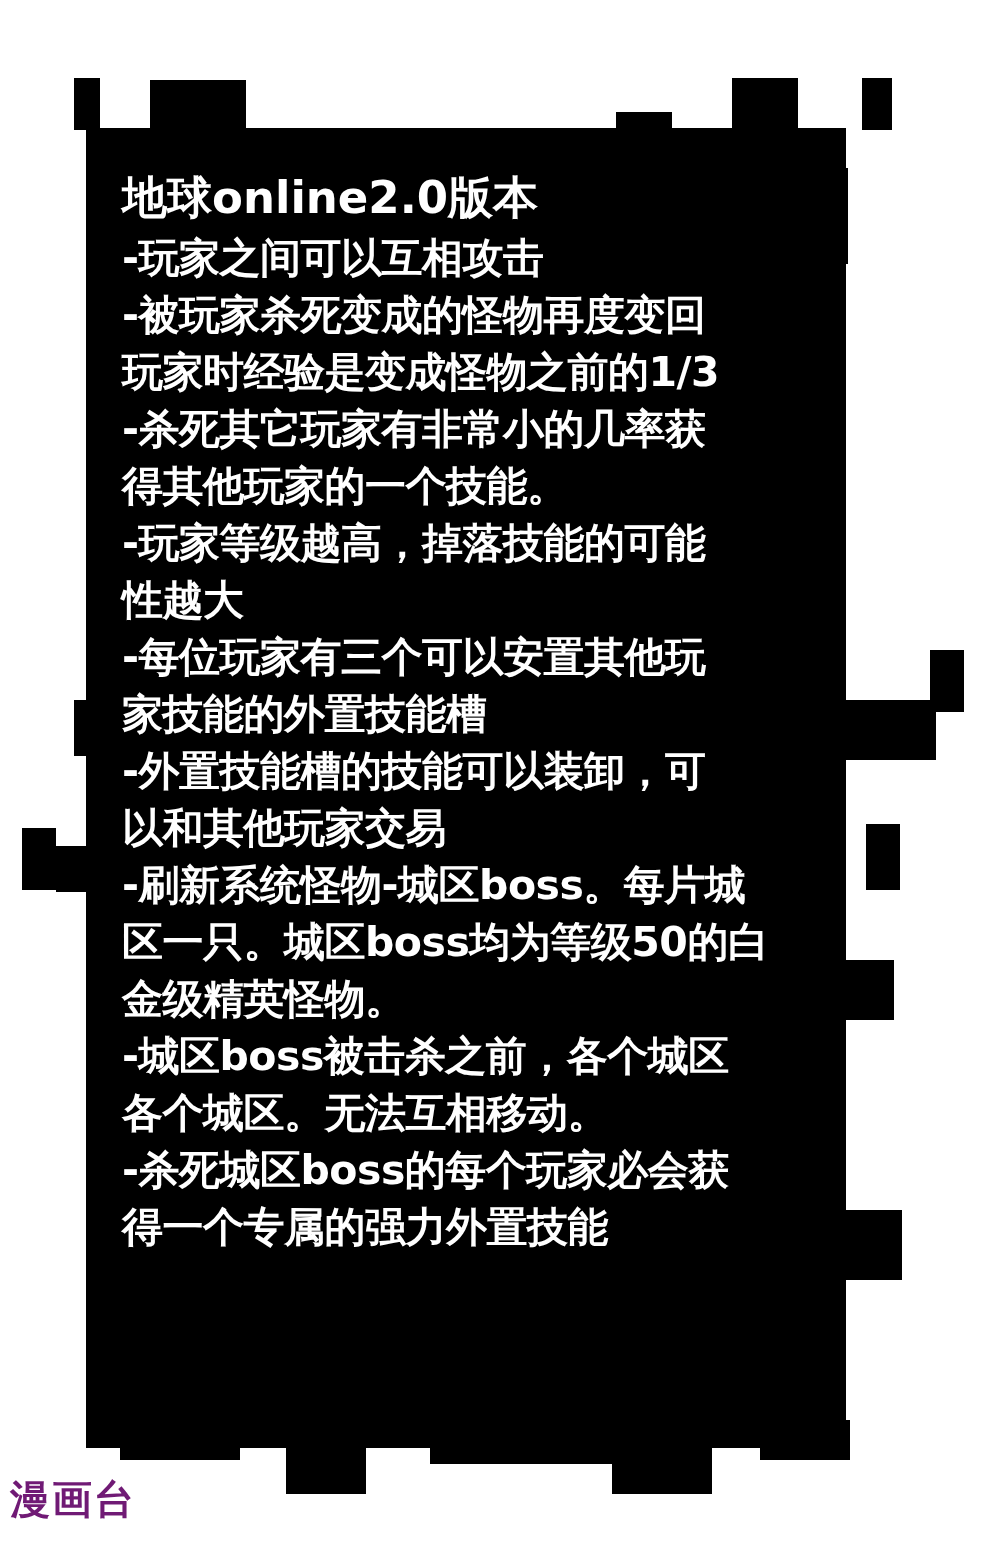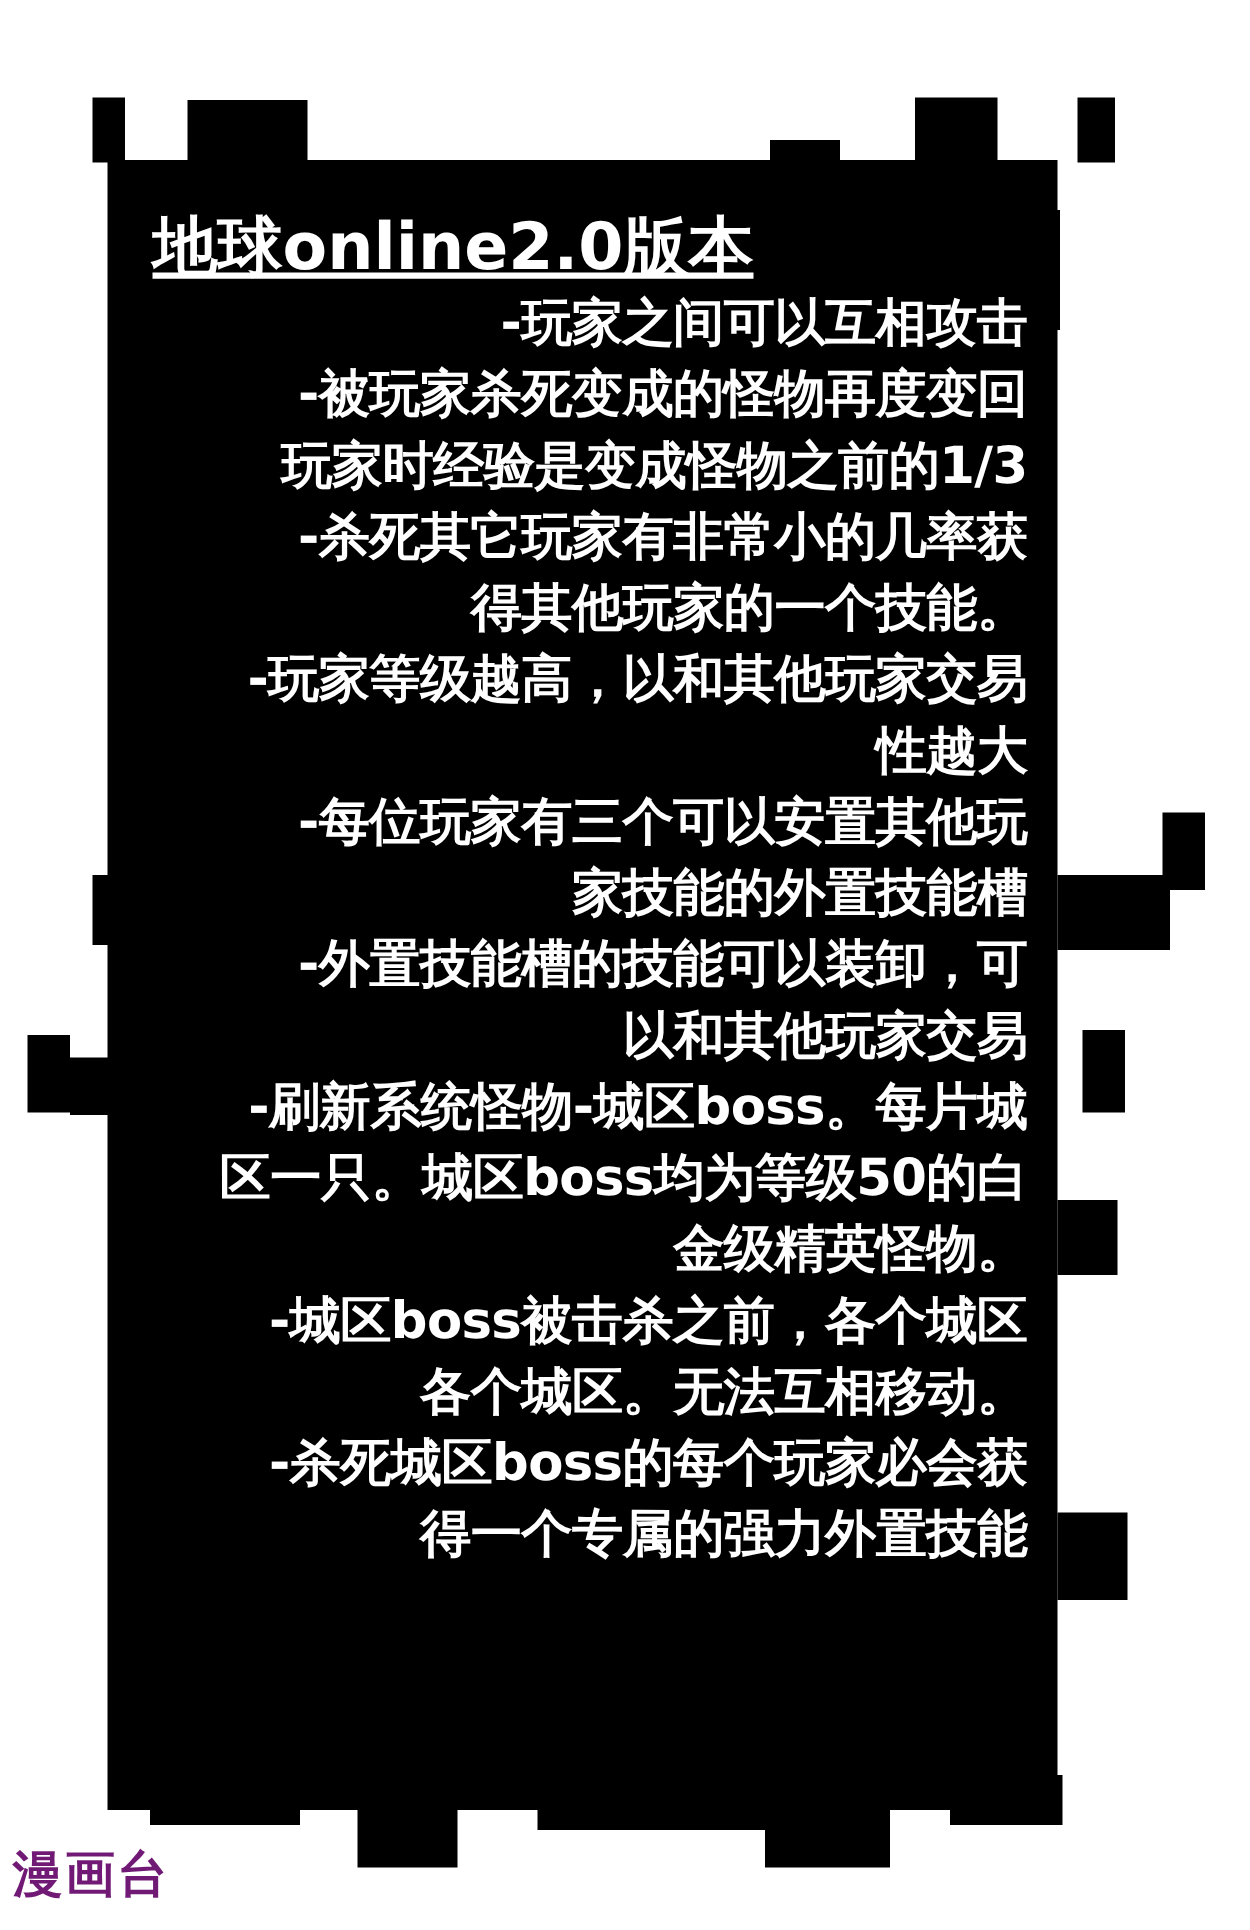--- a/index.html
+++ b/index.html
@@ -35,33 +35,31 @@
   #text-block {
     position: absolute;
     left: 122px;
     top: 168px;
     width: 700px;
     color: #ffffff;
     font-family: "DejaVu Sans", "Liberation Sans", sans-serif;
     font-weight: bold;
   }
   #title {
-    font-size: 52px;
+    font-size: 45px;
     line-height: 60px;
     letter-spacing: 0px;
     margin: 0 0 2px 0;
     white-space: nowrap;
-    text-decoration: underline;
   }
   .line {
     font-size: 41px;
     line-height: 57px;
     margin: 0;
     letter-spacing: -0.5px;
-    text-align: right;
   }
 
   
   #watermark {
     position: absolute;
     left: 10px;
     top: 1472px;
     font-family: "DejaVu Sans", "Liberation Sans", sans-serif;
     font-size: 40px;
     font-weight: bold;
@@ -96,21 +94,21 @@
 
 <div id="panel"></div>
 
 <div id="text-block">
   <div id="title">地球online2.0版本</div>
   <div class="line">-玩家之间可以互相攻击</div>
   <div class="line">-被玩家杀死变成的怪物再度变回</div>
   <div class="line">玩家时经验是变成怪物之前的1/3</div>
   <div class="line">-杀死其它玩家有非常小的几率获</div>
   <div class="line">得其他玩家的一个技能。</div>
-  <div class="line">-玩家等级越高，以和其他玩家交易</div>
+  <div class="line">-玩家等级越高，掉落技能的可能</div>
   <div class="line">性越大</div>
   <div class="line">-每位玩家有三个可以安置其他玩</div>
   <div class="line">家技能的外置技能槽</div>
   <div class="line">-外置技能槽的技能可以装卸，可</div>
   <div class="line">以和其他玩家交易</div>
   <div class="line">-刷新系统怪物-城区boss。每片城</div>
   <div class="line">区一只。城区boss均为等级50的白</div>
   <div class="line">金级精英怪物。</div>
   <div class="line">-城区boss被击杀之前，各个城区</div>
   <div class="line">各个城区。无法互相移动。</div>

